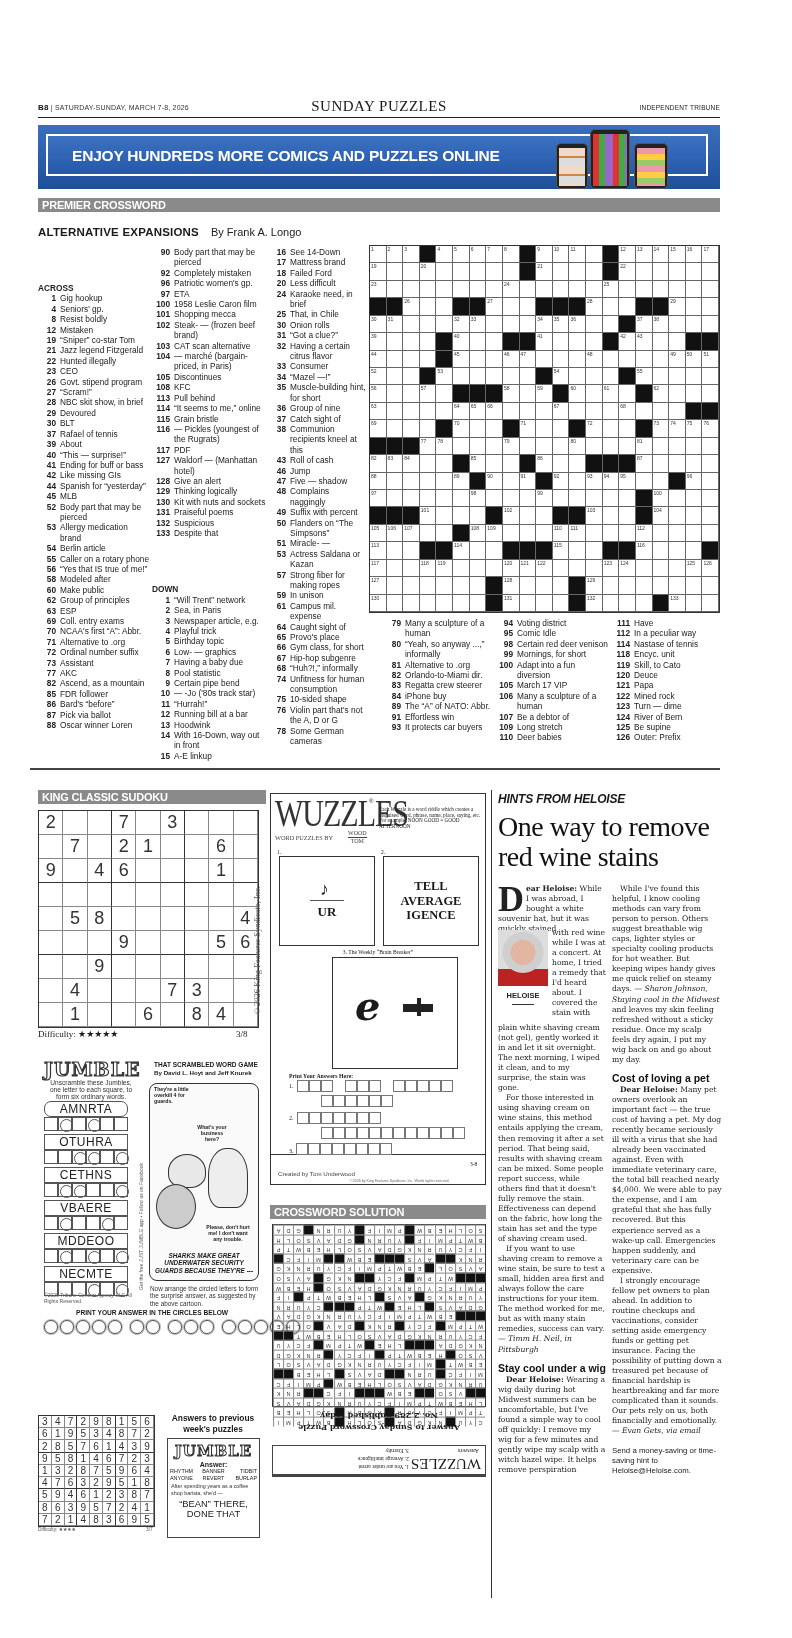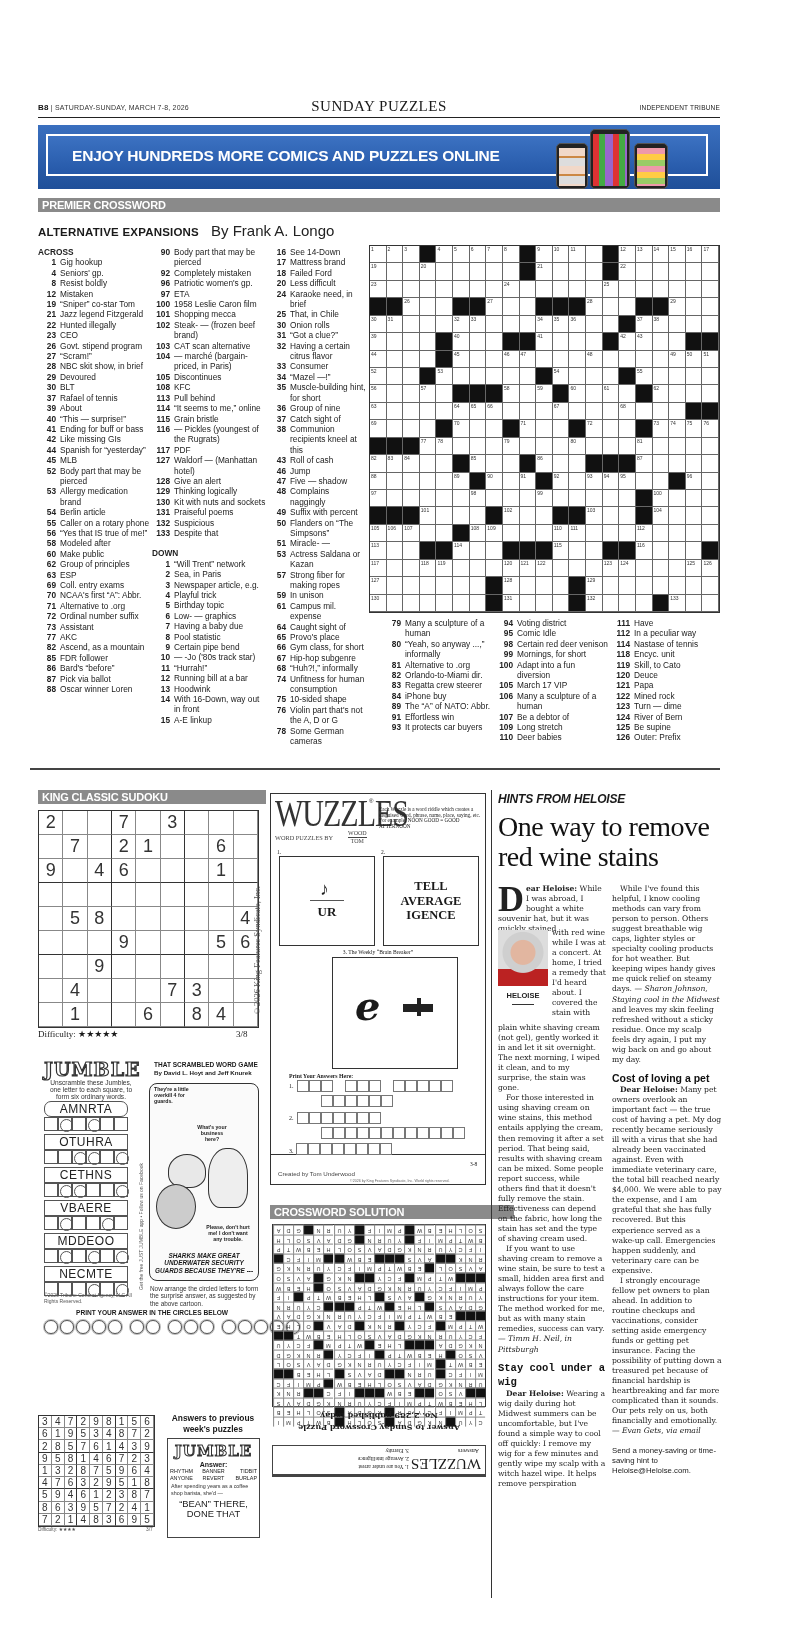--- a/index.html
+++ b/index.html
@@ -14,27 +14,27 @@
   
   .banner { left: 38px; top: 125px; width: 682px; height: 64px; background: linear-gradient(#3a6fbf, #1f4f99); }
   .banner-inner { position: absolute; left: 8px; top: 9px; width: 662px; height: 42px; border: 2px solid #fff; background: linear-gradient(#3c72c2, #2558a8); }
   .banner-text { position: absolute; left: 24px; top: 11px; color: #fff; font-weight: bold; font-size: 15.5px; letter-spacing: -0.2px; }
   .phone { position: absolute; background: #222; border-radius: 5px; border: 1px solid #555; }
   .phone .scr { position: absolute; left: 2px; top: 4px; right: 2px; bottom: 2px; background: repeating-linear-gradient(#f1d8c8 0 8px, #c84 8px 10px, #ddd 10px 18px); }
   
   .secbar { background: #8a8a8a; color: #fff; font-weight: bold; font-size: 11px; padding-left: 4px; line-height: 14px; letter-spacing: -0.2px; }
   .title-line { left: 38px; top: 222px; }
   .xw-title { font-weight: bold; font-size: 11.5px; letter-spacing: 0.2px; }
-  .xw-by { font-size: 15px; margin-left: 12px; color: #222; }
+  .xw-by { font-size: 11px; margin-left: 12px; color: #222; }
   
   .clues { font-size: 8.3px; line-height: 10.4px; color: #222; }
   .clue { display: flex; }
   .clue .n { width: 18px; text-align: right; font-weight: bold; margin-right: 4px; flex-shrink: 0; }
   .clue .t { flex: 1; }
-  .clue-head { font-weight: bold; font-size: 8.3px; line-height: 10.4px; }
+  .clue-head { font-weight: bold; font-size: 8.3px; line-height: 10.4px; margin-top: 36px; }
   
   .xgrid { left: 369px; top: 245px; width: 351px; height: 368px; display: grid; grid-template-columns: repeat(21, 1fr); grid-template-rows: repeat(21, 1fr); border: 1px solid #333; }
   .cell { border-right: 0.6px solid #666; border-bottom: 0.6px solid #666; position: relative; background: #fff; }
   .cell.blk { background: #111; }
   .cell .num { position: absolute; left: 1px; top: 0px; font-size: 5px; color: #333; line-height: 6px; }
   .hr { height: 2px; border-top: 1px solid #444; border-bottom: 1px solid #444; }
   
   .sgrid { display: grid; grid-template-columns: repeat(9, 1fr); grid-template-rows: repeat(9, 1fr); border: 1.5px solid #333; }
   .sc { border-right: 0.6px solid #888; border-bottom: 0.6px solid #888; display: flex; align-items: center; justify-content: center; font-family: "Liberation Sans", sans-serif; color: #333; }
   .sc.br { border-right: 1.5px solid #333; }
@@ -1769,21 +1769,21 @@
     <span></span>
     <span></span>
     <span></span>
     <span></span>
   </div>
 <div class="abs" style="left:470px;top:1161px;font-family:'Liberation Serif',serif;font-size:5.5px;">3-8</div>
 <div class="abs" style="left:278px;top:1170px;font-size:6.2px;color:#444;">Created by Tom Underwood</div>
 <div class="abs" style="left:350px;top:1179px;font-size:3.6px;color:#666;">©2026 by King Features Syndicate, Inc. World rights reserved.</div>
 <div class="abs" style="left:270px;top:1155px;width:216px;height:30px;border:1px solid #333;border-top:none;"></div>
 
-<div class="abs secbar" style="left:270px;top:1205px;width:244px;">CROSSWORD SOLUTION</div>
+<div class="abs secbar" style="left:270px;top:1205px;width:216px;">CROSSWORD SOLUTION</div>
 <div class="abs solgrid" id="solgrid" style="left:272px;top:1224px;width:214px;height:183px;">
     <div class="c">A</div>
     <div class="c">D</div>
     <div class="c">G</div>
     <div class="c blk"></div>
     <div class="c">N</div>
     <div class="c">R</div>
     <div class="c">U</div>
     <div class="c">Y</div>
     <div class="c blk"></div>
@@ -2246,21 +2246,21 @@
     <div style="width:54px;flex-shrink:0;position:relative;height:95px;">
       <div class="photo" style="left:0;top:2px;"></div>
       <div style="position:absolute;left:0;top:63px;width:50px;text-align:center;font-family:'Liberation Sans',sans-serif;font-weight:bold;font-size:7.5px;">HELOISE</div>
       <div style="position:absolute;left:14px;top:76px;width:22px;border-top:1px solid #333;"></div>
     </div>
     <div style="flex:1;">with red wine while I was at a concert. At home, I tried a remedy that I'd heard about. I covered the stain with</div>
   </div>
   <div>plain white shaving cream (not gel), gently worked it in and let it sit overnight. The next morning, I wiped it clean, and to my surprise, the stain was gone.</div>
   <div style="text-indent:8px;">For those interested in using shaving cream on wine stains, this method entails applying the cream, then removing it after a set period. That being said, results with shaving cream can be mixed. Some people report success, while others find that it doesn't fully remove the stain. Effectiveness can depend on the fabric, how long the stain has set and the type of shaving cream used.</div>
   <div style="text-indent:8px;"><span>If you want to use shaving cream to remove a wine stain, be sure to test a small, hidden area first and always follow the care instructions for your item. The method worked for me, but as with many stain remedies, success can vary.</span> <i>— Timm H. Neil, in Pittsburgh</i></div>
-  <div class="subhead" style="margin-top:6px;font-family:Liberation Mono, monospace;">Stay cool under a wig</div>
+  <div class="subhead" style="margin-top:6px;">Stay cool under a wig</div>
   <div style="text-indent:8px;"><b>Dear Heloise:</b> <span>Wearing a wig daily during hot Midwest summers can be uncomfortable, but I've found a simple way to cool off quickly: I remove my wig for a few minutes and gently wipe my scalp with a witch hazel wipe. It helps remove perspiration</span></div>
 </div>
 
 <div class="abs body-serif" style="left:612px;top:884px;width:110px;height:710px;">
   <div style="text-indent:8px;"><span>While I've found this helpful, I know cooling methods can vary from person to person. Others suggest breathable wig caps, lighter styles or specialty cooling products for hot weather. But keeping wipes handy gives me quick relief on steamy days.</span> <i>— Sharon Johnson, Staying cool in the Midwest</i></div>
   <div>and leaves my skin feeling refreshed without a sticky residue. Once my scalp feels dry again, I put my wig back on and go about my day.</div>
   <div class="subhead" style="margin-top:6px;">Cost of loving a pet</div>
   <div style="text-indent:8px;"><b>Dear Heloise:</b> <span>Many pet owners overlook an important fact — the true cost of having a pet. My dog recently became seriously ill with a virus that she had already been vaccinated against. Even with immediate veterinary care, the total bill reached nearly $4,000. We were able to pay the expense, and I am grateful that she has fully recovered. But this experience served as a wake-up call. Emergencies happen suddenly, and veterinary care can be expensive.</span></div>
   <div style="text-indent:8px;"><span>I strongly encourage fellow pet owners to plan ahead. In addition to routine checkups and vaccinations, consider setting aside emergency funds or getting pet insurance. Facing the possibility of putting down a treasured pet because of financial hardship is heartbreaking and far more complicated than it sounds. Our pets rely on us, both financially and emotionally.</span> <i>— Evan Gets, via email</i></div>
   <div style="margin-top:10px;font-family:'Liberation Sans',sans-serif;font-size:7.8px;line-height:10px;">Send a money-saving or time-saving hint to Heloise@Heloise.com.</div>

